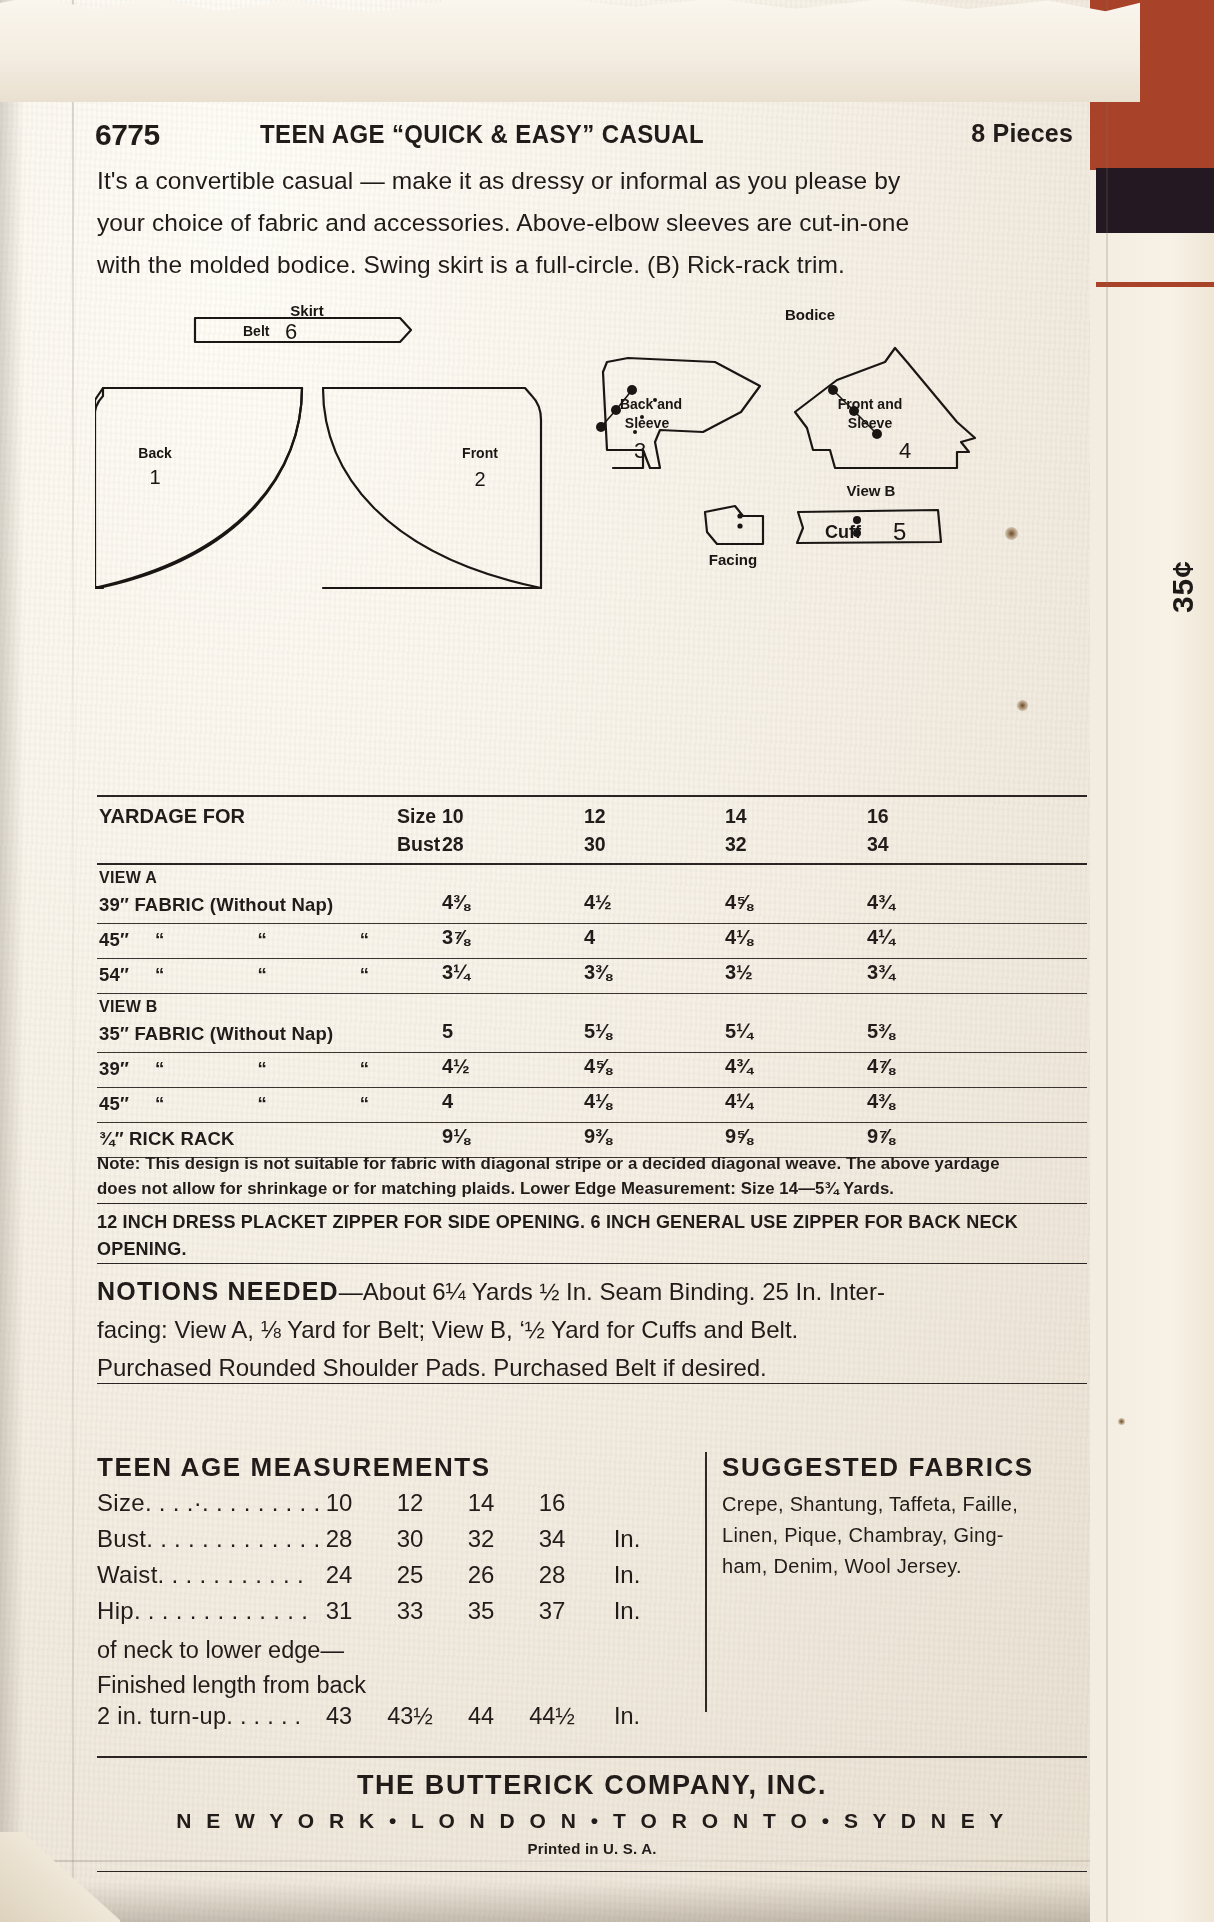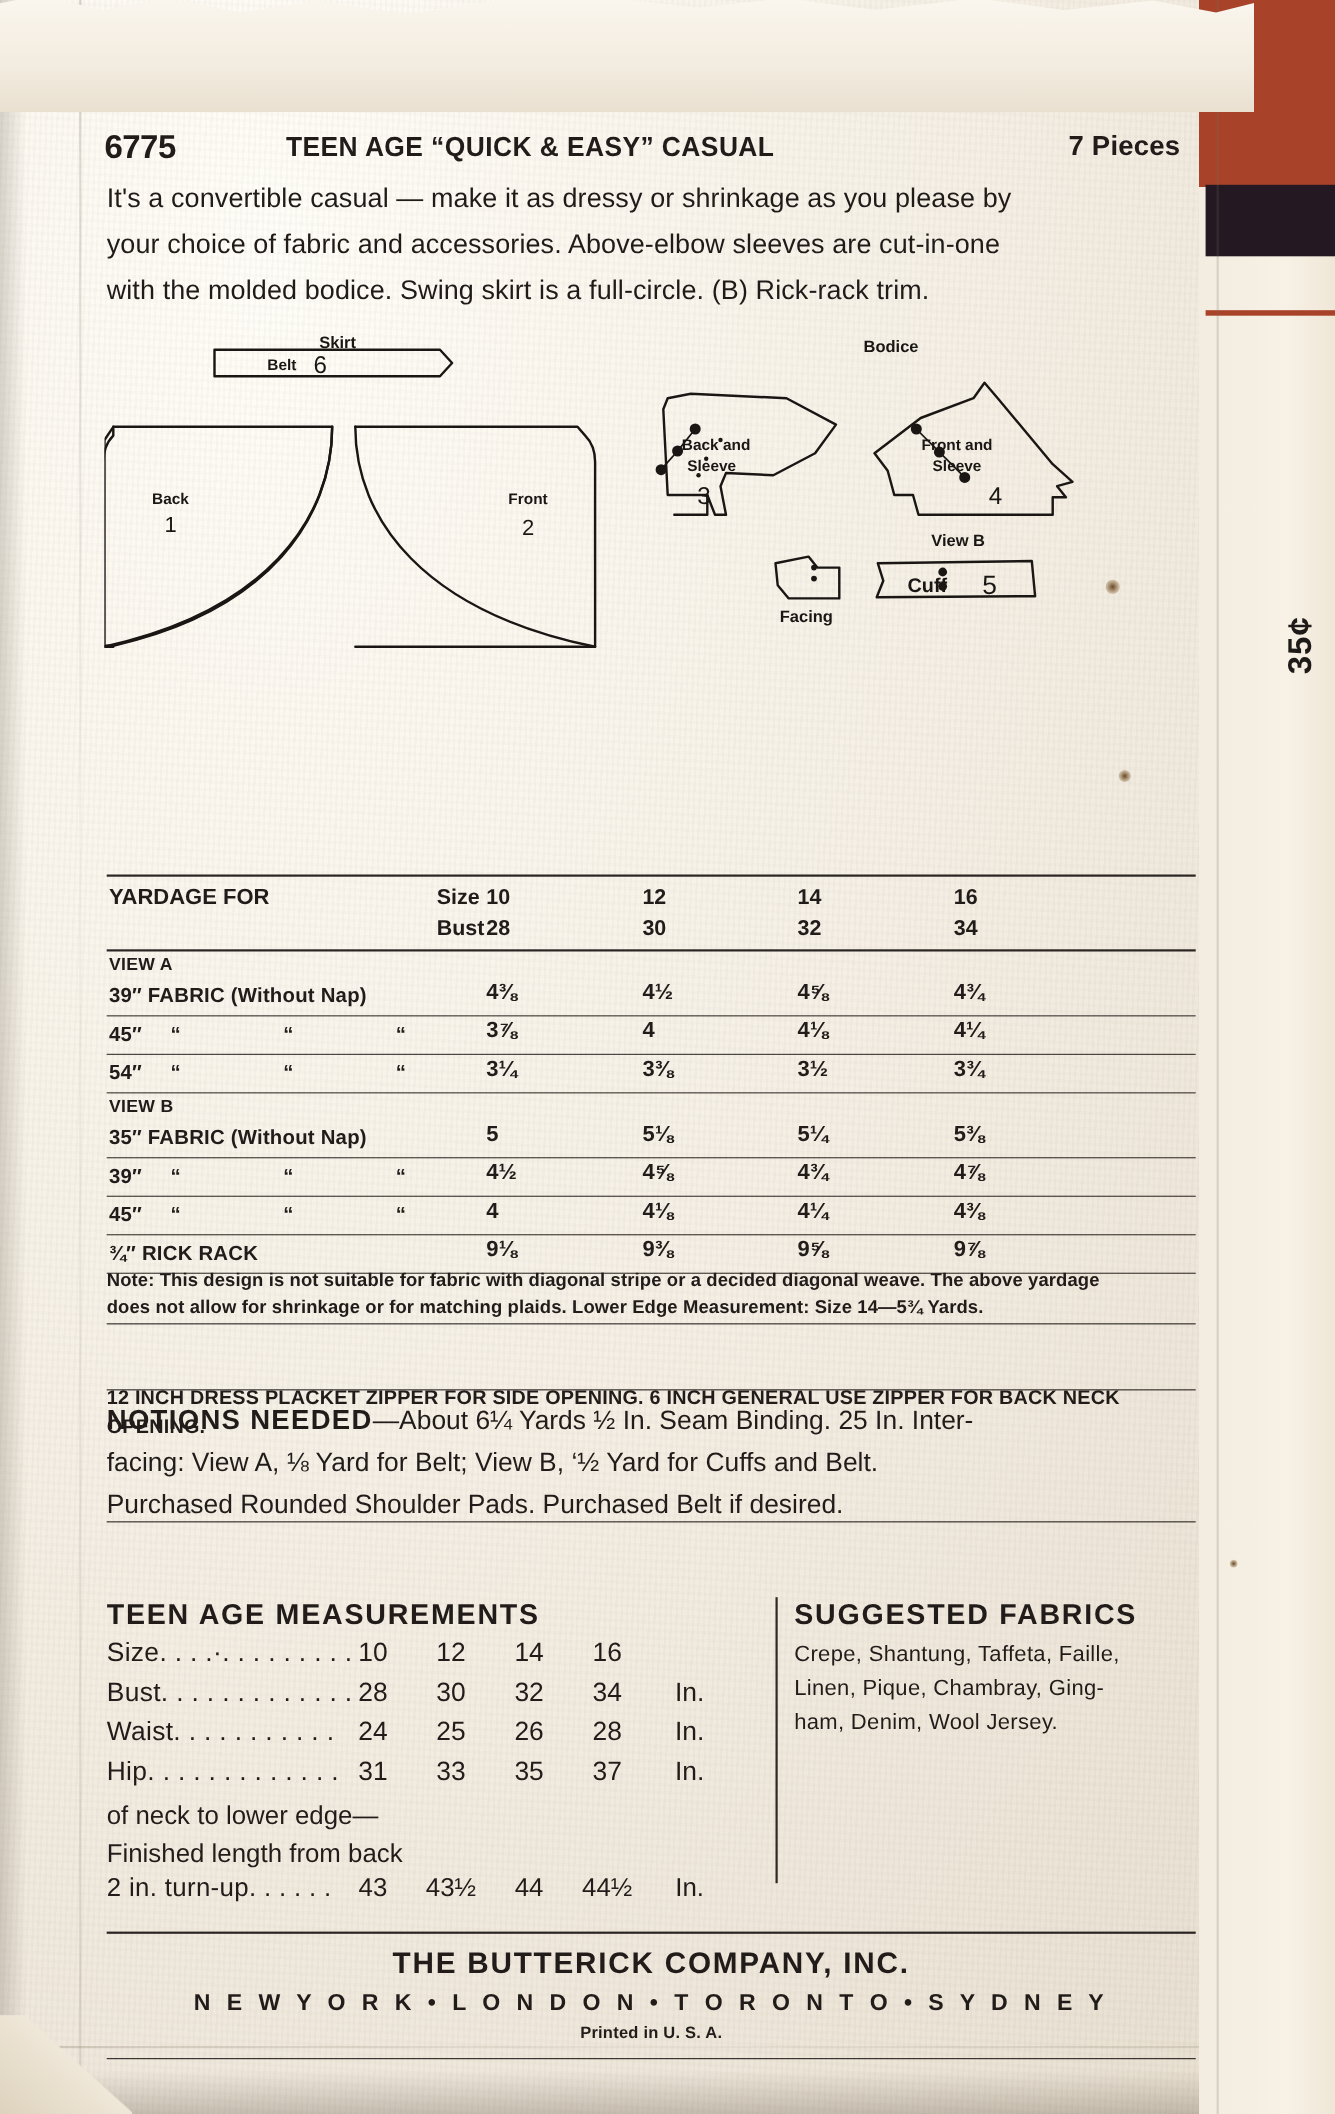--- a/index.html
+++ b/index.html
@@ -150,25 +150,25 @@
 
   <div class="spot" style="left:1005px;top:527px;width:13px;height:13px;"></div>
   <div class="spot" style="left:1017px;top:700px;width:11px;height:11px;"></div>
   <div class="spot" style="left:1118px;top:1418px;width:7px;height:7px;"></div>
 
   <div class="content" style="color: rgb(33, 28, 26);">
 
     <div class="hdr">
       <span class="num">6775</span>
       <span class="title">TEEN AGE “QUICK &amp; EASY” CASUAL</span>
-      <span class="pieces">7 Pieces</span>
+      <span class="pieces">8 Pieces</span>
     </div>
 
     <div class="desc">
-      <div>It's a convertible casual — make it as dressy or shrinkage as you please by</div>
+      <div>It's a convertible casual — make it as dressy or informal as you please by</div>
       <div>your choice of fabric and accessories. Above-elbow sleeves are cut-in-one</div>
       <div>with the molded bodice. Swing skirt is a full-circle. (B) Rick-rack trim.</div>
     </div>
 
     <div class="diagram">
       <svg width="1000" height="440" viewBox="0 0 1000 440" xmlns="http://www.w3.org/2000/svg">
         <g fill="none" stroke="#1a1614" stroke-width="2.2" stroke-linejoin="round" stroke-linecap="round">
 
           <path d="M100 18 L305 18 L316 30 L305 42 L100 42 Z"></path>
 
@@ -327,21 +327,21 @@
         <span class="c c4">9⅞</span>
       </div>
       <div class="rule thin"></div>
     </div>
 
     <div class="note" style="top:1151px;">
       <div>Note: This design is not suitable for fabric with diagonal stripe or a decided diagonal weave. The above yardage</div>
       <div>does not allow for shrinkage or for matching plaids.  Lower Edge Measurement: Size 14—5¾ Yards.</div>
     </div>
     <div style="position:absolute;left:2px;top:1203px;width:990px;border-top:1.6px solid #2a2422;"></div>
-    <div class="note caps" style="top:1209px;margin-top:48px;">
+    <div class="note caps" style="top:1209px;">
       <div>12 INCH DRESS PLACKET ZIPPER FOR SIDE OPENING. 6 INCH GENERAL USE ZIPPER FOR BACK NECK</div>
       <div>OPENING.</div>
     </div>
     <div style="position:absolute;left:2px;top:1263px;width:990px;border-top:1.6px solid #2a2422;"></div>
 
     <div class="notions">
       <div>
         <b>NOTIONS NEEDED</b><span>—About 6¼ Yards ½ In. Seam Binding. 25 In. Inter-</span>
       </div>
       <div>facing: View A, ⅛ Yard for Belt; View B, ‘½ Yard for Cuffs and Belt.</div>

